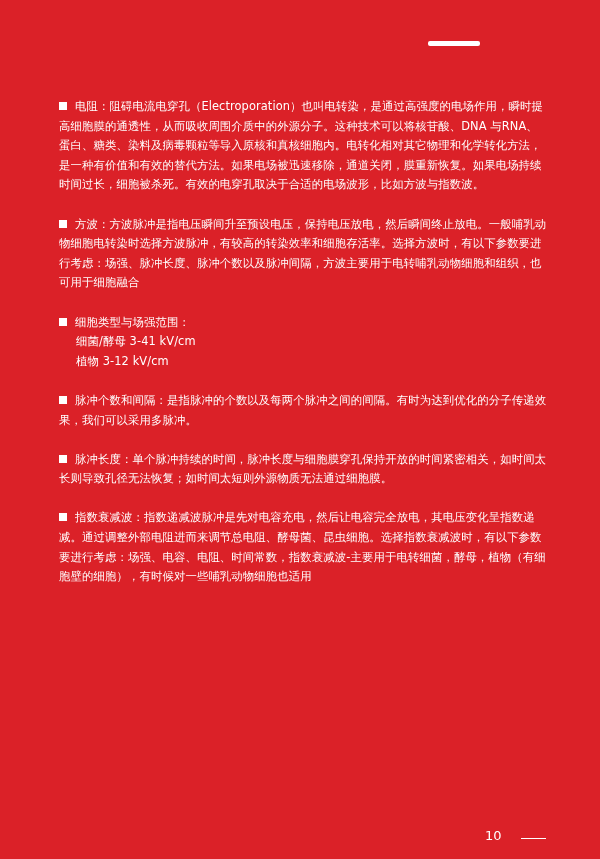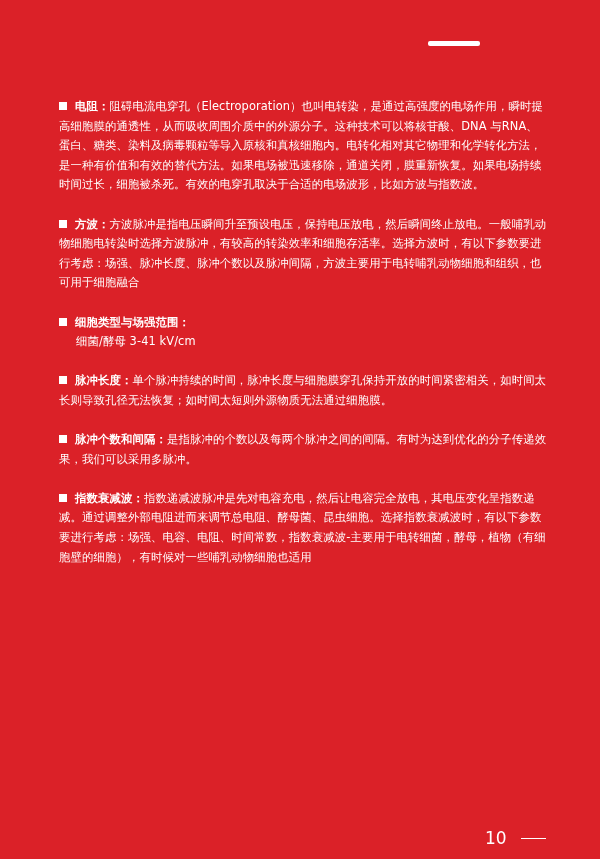--- a/index.html
+++ b/index.html
@@ -15,24 +15,24 @@
     width: 52px; height: 5px; background: #ffffff; border-radius: 2px;
   }
   .content {
     position: absolute; left: 59px; top: 97px; width: 488px;
   }
   .section { font-size: 11.4px; line-height: 19.6px; margin-bottom: 19.6px; letter-spacing: 0.1px; }
   .bullet {
     display: inline-block; width: 8px; height: 8px; background: #fff;
     margin-right: 8px; vertical-align: 0px;
   }
-  .term { font-weight: bold; }
+  .term { font-weight: normal; }
   .sublist { padding-left: 17px; }
   .page-num {
-    position: absolute; left: 485px; top: 828px; font-size: 17px;
+    position: absolute; left: 485px; top: 828px; font-size: 13px;
   }
   .page-line {
     position: absolute; left: 521px; top: 838px; width: 25px; height: 1px; background: #fff;
   }
 </style>
 </head>
 <body>
 
 <div class="top-bar"></div>
 
@@ -40,27 +40,28 @@
   <div class="section">
     <span class="bullet"></span><span class="term">电阻：</span><span>阻碍电流电穿孔（Electroporation）也叫电转染，是通过高强度的电场作用，瞬时提高细胞膜的通透性，从而吸收周围介质中的外源分子。这种技术可以将核苷酸、DNA 与RNA、蛋白、糖类、染料及病毒颗粒等导入原核和真核细胞内。电转化相对其它物理和化学转化方法，是一种有价值和有效的替代方法。如果电场被迅速移除，通道关闭，膜重新恢复。如果电场持续时间过长，细胞被杀死。有效的电穿孔取决于合适的电场波形，比如方波与指数波。</span>
   </div>
   <div class="section">
     <span class="bullet"></span><span class="term">方波：</span><span>方波脉冲是指电压瞬间升至预设电压，保持电压放电，然后瞬间终止放电。一般哺乳动物细胞电转染时选择方波脉冲，有较高的转染效率和细胞存活率。选择方波时，有以下参数要进行考虑：场强、脉冲长度、脉冲个数以及脉冲间隔，方波主要用于电转哺乳动物细胞和组织，也可用于细胞融合</span>
   </div>
   <div class="section">
     <span class="bullet"></span><span class="term">细胞类型与场强范围：</span>
     <div class="sublist">
       <div>细菌/酵母 3-41 kV/cm</div>
+      <div>植物 3-12 kV/cm</div>
     </div>
   </div>
   <div class="section">
-    <span class="bullet"></span><span class="term">脉冲长度：</span><span>单个脉冲持续的时间，脉冲长度与细胞膜穿孔保持开放的时间紧密相关，如时间太长则导致孔径无法恢复；如时间太短则外源物质无法通过细胞膜。</span>
+    <span class="bullet"></span><span class="term">脉冲个数和间隔：</span><span>是指脉冲的个数以及每两个脉冲之间的间隔。有时为达到优化的分子传递效果，我们可以采用多脉冲。</span>
   </div>
   <div class="section">
-    <span class="bullet"></span><span class="term">脉冲个数和间隔：</span><span>是指脉冲的个数以及每两个脉冲之间的间隔。有时为达到优化的分子传递效果，我们可以采用多脉冲。</span>
+    <span class="bullet"></span><span class="term">脉冲长度：</span><span>单个脉冲持续的时间，脉冲长度与细胞膜穿孔保持开放的时间紧密相关，如时间太长则导致孔径无法恢复；如时间太短则外源物质无法通过细胞膜。</span>
   </div>
   <div class="section">
     <span class="bullet"></span><span class="term">指数衰减波：</span><span>指数递减波脉冲是先对电容充电，然后让电容完全放电，其电压变化呈指数递减。通过调整外部电阻进而来调节总电阻、酵母菌、昆虫细胞。选择指数衰减波时，有以下参数要进行考虑：场强、电容、电阻、时间常数，指数衰减波-主要用于电转细菌，酵母，植物（有细胞壁的细胞），有时候对一些哺乳动物细胞也适用</span>
   </div>
 </div>
 
 <div class="page-num">10</div>
 <div class="page-line"></div>
 
 </body></html>

